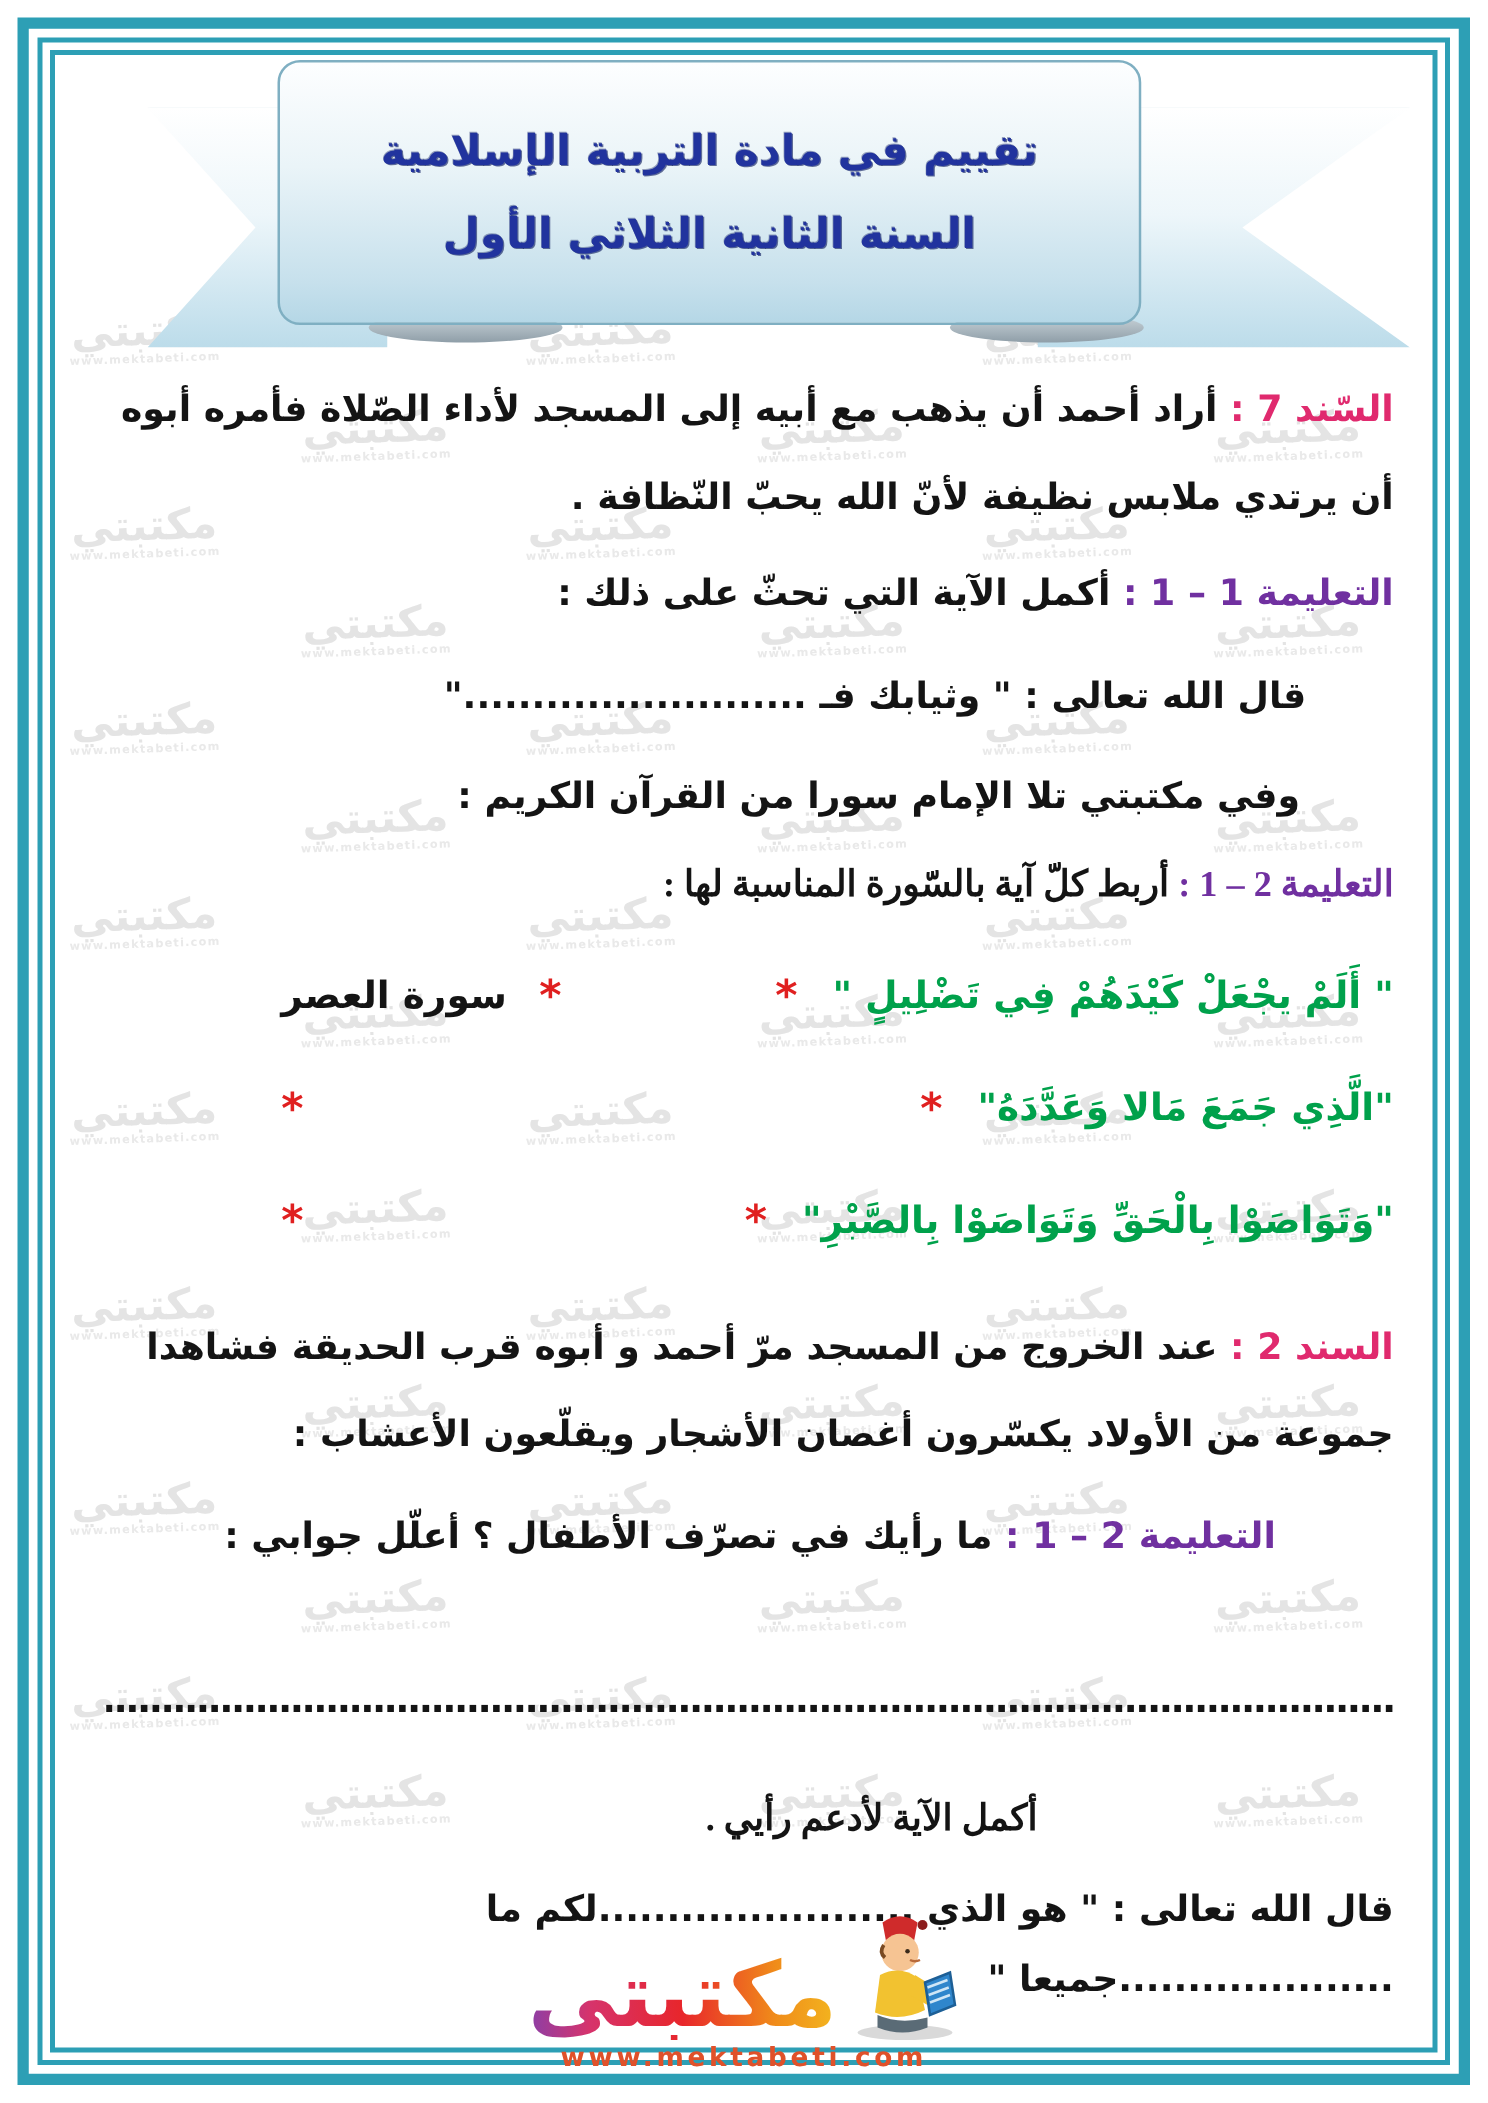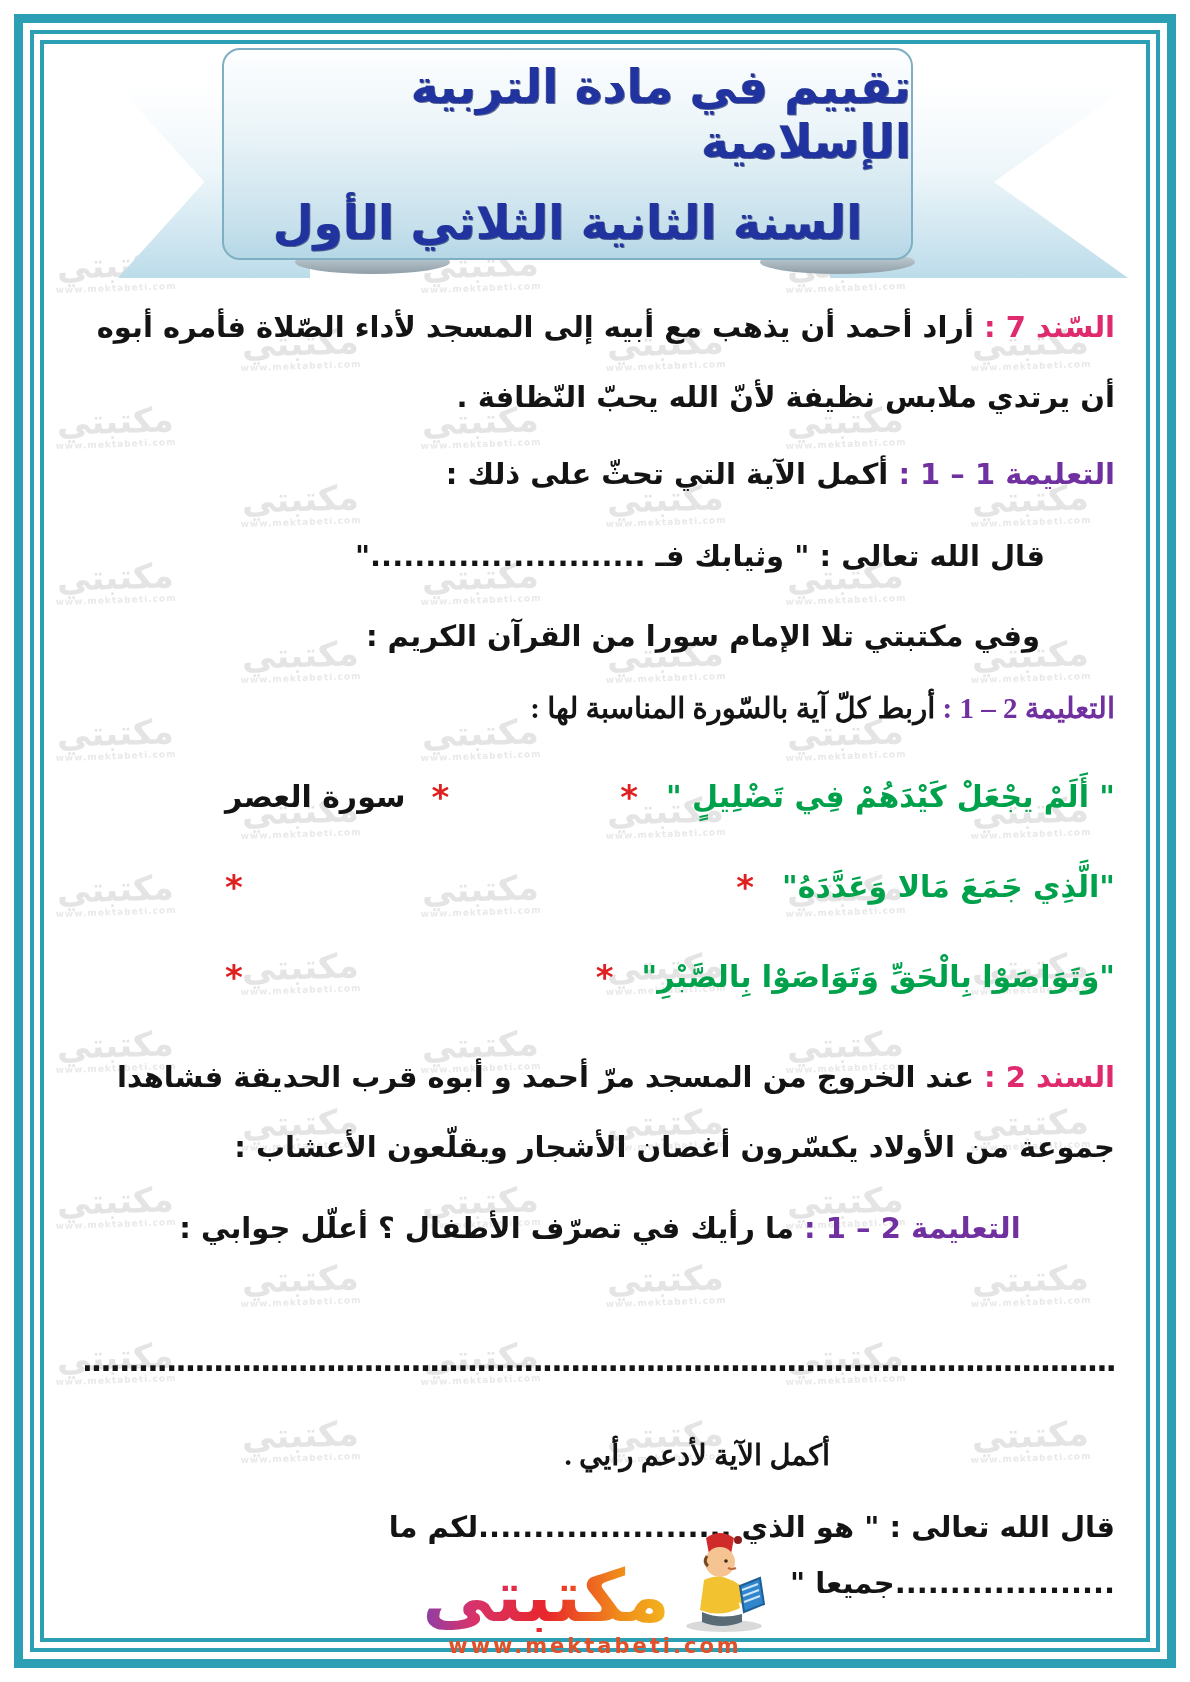--- a/index.html
+++ b/index.html
@@ -38,21 +38,21 @@
   }
   .curl-left{left:295px; width:155px;}
   .curl-right{left:760px; width:155px;}
   .ribbon-panel{
     position:absolute; left:222px; top:48px; width:691px; height:212px;
     border:2px solid #7fafc2; border-radius:18px;
     background:linear-gradient(180deg,#fdfeff 0%,#eaf4f8 40%,#c6e0ec 85%,#b5d7e6 100%);
     display:flex; flex-direction:column; justify-content:center; align-items:center; gap:26px;
   }
   .banner-line{
-    font-size:47px; color:var(--banner-text); letter-spacing:1px;
+    font-size:34px; color:var(--banner-text); letter-spacing:1px;
     text-shadow:1px 1px 0 rgba(20,35,100,.65), -0.5px -0.5px 0 rgba(20,35,100,.4);
   }
   
   .content{position:absolute; top:282px; right:75px; left:85px; z-index:2; font-size:29px;}
   .para{line-height:70px; text-align:right; margin-top:10px;}
   .label-pink{color:var(--label-pink);}
   .label-purple{color:var(--label-purple);}
   .line{line-height:56px; text-align:right;}
   .inst1{margin-top:14px;}
   .quote1{margin-top:26px; padding-right:70px;}

